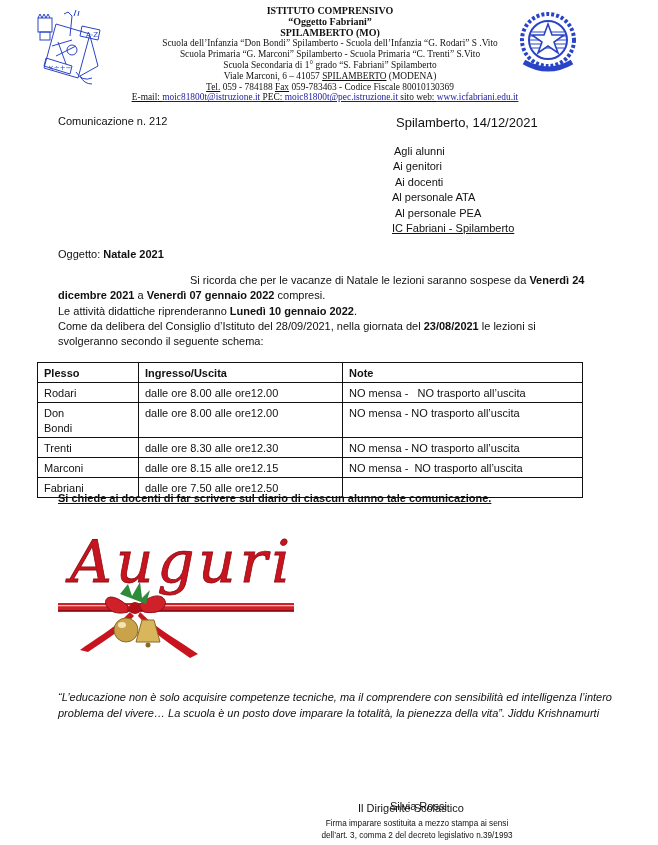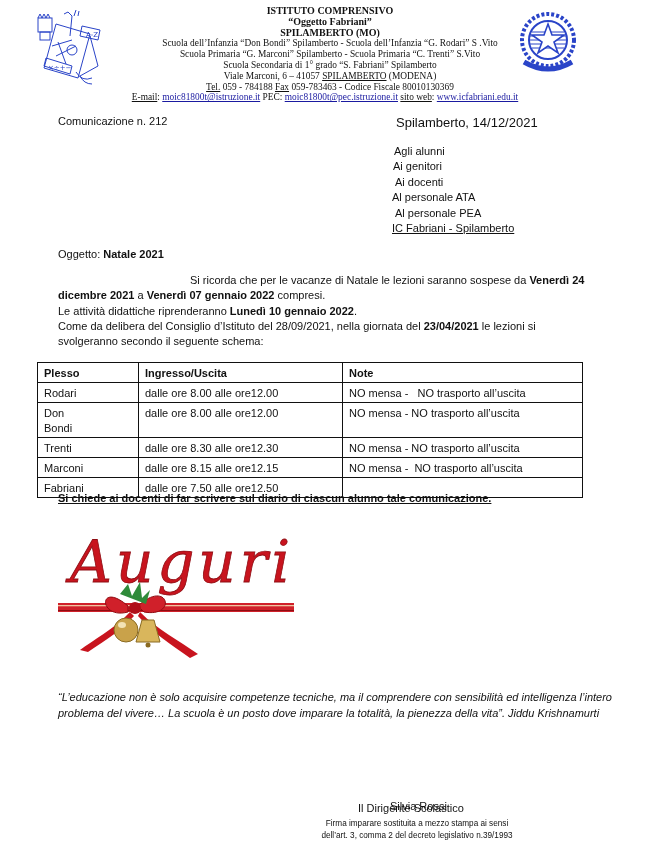--- a/index.html
+++ b/index.html
@@ -7,21 +7,21 @@
   .serif { font-family: "Liberation Serif", "DejaVu Serif", serif; }
   .sans { font-family: "Liberation Sans", "DejaVu Sans", sans-serif; }
 
   
   .logo-left { position: absolute; left: 28px; top: 6px; width: 92px; height: 82px; }
   .logo-right { position: absolute; left: 516px; top: 10px; width: 64px; height: 66px; }
   .letterhead { position: absolute; left: 130px; top: 6px; width: 400px; text-align: center; font-size: 9.4px; line-height: 10.8px; }
   .letterhead .b { font-weight: bold; font-size: 10px; }
   .letterhead .u { text-decoration: underline; }
   .letterhead a { color: #1a1aa0; text-decoration: underline; }
-  .letterhead .email-line { white-space: nowrap; margin-left: -10px; }
+  .letterhead .email-line { white-space: nowrap; margin-left: -10px; text-decoration: underline; }
 
   .comm { position: absolute; left: 58px; top: 115px; font-size: 11px; }
   .place-date { position: absolute; left: 396px; top: 115px; font-size: 13px; }
   .recipients { position: absolute; left: 392px; top: 144px; font-size: 11px; line-height: 15.4px; }
   .recipients div { white-space: nowrap; }
   .recipients .r1 { padding-left: 2px; }
   .recipients .r2 { padding-left: 1px; }
   .recipients .r3 { padding-left: 3px; }
   .recipients .r5 { padding-left: 3px; }
   .recipients .r6 { text-decoration: underline; }
@@ -108,21 +108,21 @@
   <div class="r4">Al personale ATA</div>
   <div class="r5">Al personale PEA</div>
   <div class="r6">IC Fabriani - Spilamberto</div>
 </div>
 
 <div class="oggetto sans"><span>Oggetto: </span><b>Natale 2021</b></div>
 
 <div class="body-text sans">
   <div><span class="indent"></span><span>Si ricorda che per le vacanze di Natale le lezioni saranno sospese da </span><b>Venerdì 24 dicembre 2021</b><span> a </span><b>Venerdì 07 gennaio 2022</b><span> compresi.</span></div>
   <div><span>Le attività didattiche riprenderanno </span><b>Lunedì 10 gennaio 2022</b><span>.</span></div>
-  <div><span>Come da delibera del Consiglio d’Istituto del 28/09/2021, nella giornata del </span><b>23/04/2021</b><span> le lezioni si svolgeranno secondo il seguente schema:</span></div>
+  <div><span>Come da delibera del Consiglio d’Istituto del 28/09/2021, nella giornata del </span><b>23/08/2021</b><span> le lezioni si svolgeranno secondo il seguente schema:</span></div>
 </div>
 
 <table class="schema sans">
   <tbody>
       <tr>
     <th class="c1">Plesso</th>
     <th class="c2">Ingresso/Uscita</th>
     <th>Note</th>
   </tr>
   <tr>

